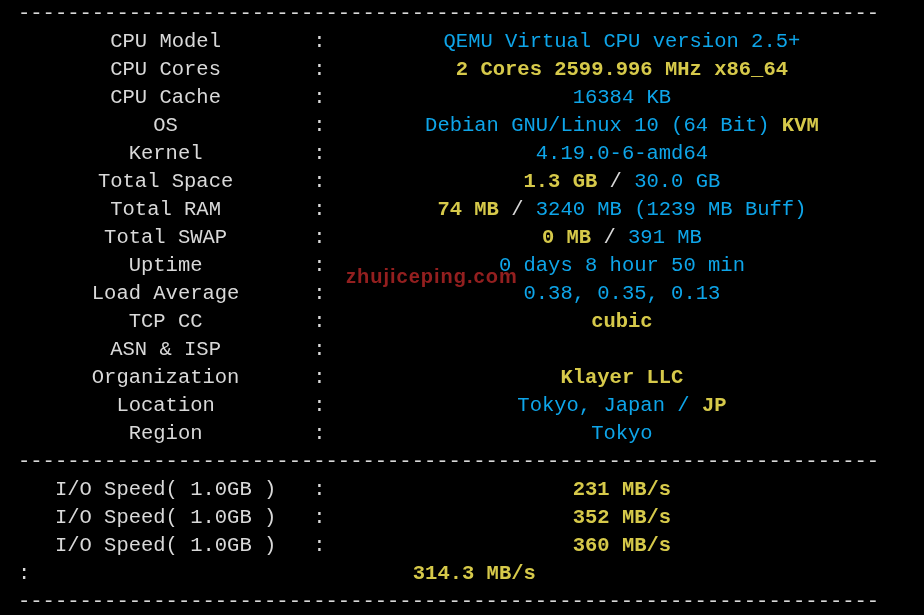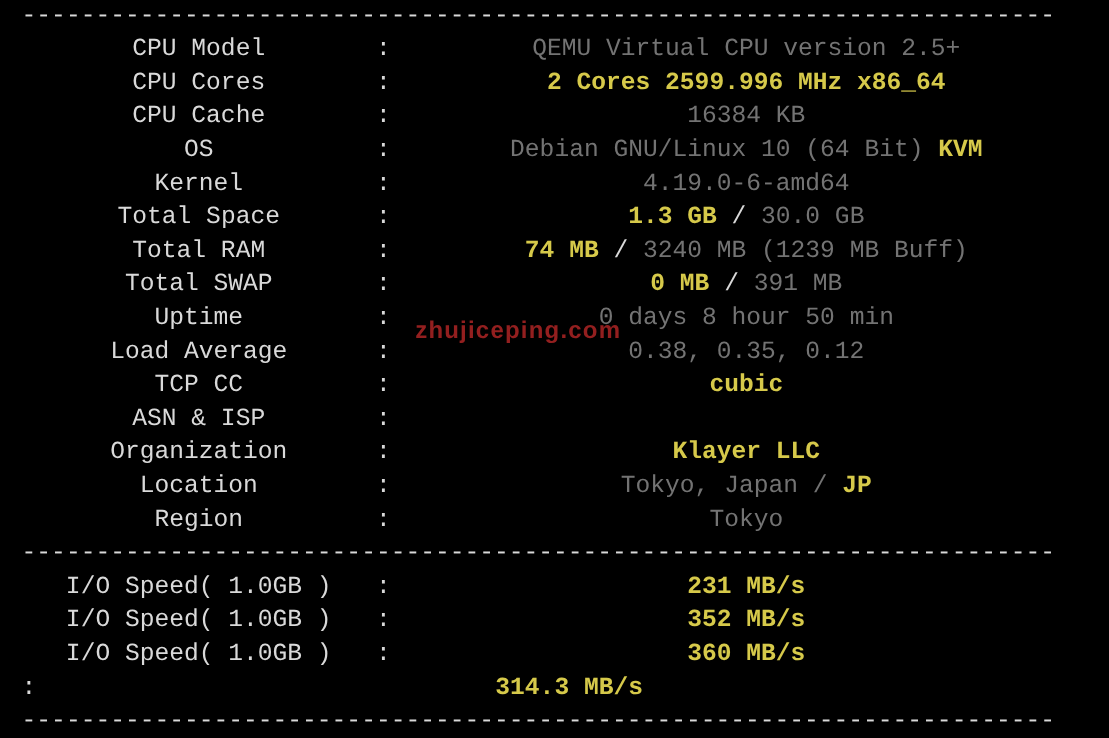--- a/index.html
+++ b/index.html
@@ -28,21 +28,21 @@
     color: #d9d9d9;
     display: inline-block;
     width: 24ch;
   }
   .sep {
     color: #d9d9d9;
     width: 2ch;
     display: inline-block;
   }
   .val { flex: 1; }
-  .cyan { color: #737373; margin-top: 28px; }
+  .cyan { color: #0ea5e9; margin-top: 28px; }
   .yellow { color: #d6c94a; font-weight: bold; }
   .white { color: #d9d9d9; }
   .divider {
     color: #d9d9d9;
     white-space: pre;
     overflow: hidden;
   }
   .watermark {
     position: absolute;
     top: 262px;
@@ -65,21 +65,21 @@
   <div id="sys-rows">
       <div class="row"><span class="label">CPU Model</span><span class="sep">: </span><span class="val"><span class="cyan">QEMU Virtual CPU version 2.5+</span></span></div>
       <div class="row"><span class="label">CPU Cores</span><span class="sep">: </span><span class="val"><span class="yellow">2 Cores 2599.996 MHz x86_64</span></span></div>
       <div class="row"><span class="label">CPU Cache</span><span class="sep">: </span><span class="val"><span class="cyan">16384 KB</span></span></div>
       <div class="row"><span class="label">OS</span><span class="sep">: </span><span class="val"><span class="cyan">Debian GNU/Linux 10 (64 Bit) </span><span class="yellow">KVM</span></span></div>
       <div class="row"><span class="label">Kernel</span><span class="sep">: </span><span class="val"><span class="cyan">4.19.0-6-amd64</span></span></div>
       <div class="row"><span class="label">Total Space</span><span class="sep">: </span><span class="val"><span class="yellow">1.3 GB </span><span class="white">/ </span><span class="cyan">30.0 GB</span></span></div>
       <div class="row"><span class="label">Total RAM</span><span class="sep">: </span><span class="val"><span class="yellow">74 MB </span><span class="white">/ </span><span class="cyan">3240 MB </span><span class="cyan">(1239 MB Buff)</span></span></div>
       <div class="row"><span class="label">Total SWAP</span><span class="sep">: </span><span class="val"><span class="yellow">0 MB </span><span class="white">/ </span><span class="cyan">391 MB</span></span></div>
       <div class="row"><span class="label">Uptime</span><span class="sep">: </span><span class="val"><span class="cyan">0 days 8 hour 50 min</span></span></div>
-      <div class="row"><span class="label">Load Average</span><span class="sep">: </span><span class="val"><span class="cyan">0.38, 0.35, 0.12</span></span></div>
+      <div class="row"><span class="label">Load Average</span><span class="sep">: </span><span class="val"><span class="cyan">0.38, 0.35, 0.13</span></span></div>
       <div class="row"><span class="label">TCP CC</span><span class="sep">: </span><span class="val"><span class="yellow">cubic</span></span></div>
       <div class="row"><span class="label">ASN &amp; ISP</span><span class="sep">: </span></div>
       <div class="row"><span class="label">Organization</span><span class="sep">: </span><span class="val"><span class="yellow">Klayer LLC</span></span></div>
       <div class="row"><span class="label">Location</span><span class="sep">: </span><span class="val"><span class="cyan">Tokyo, Japan / </span><span class="yellow">JP</span></span></div>
       <div class="row"><span class="label">Region</span><span class="sep">: </span><span class="val"><span class="cyan">Tokyo</span></span></div>
     </div>
 
   <div class="divider">----------------------------------------------------------------------</div>
 
   <div id="io-rows">

